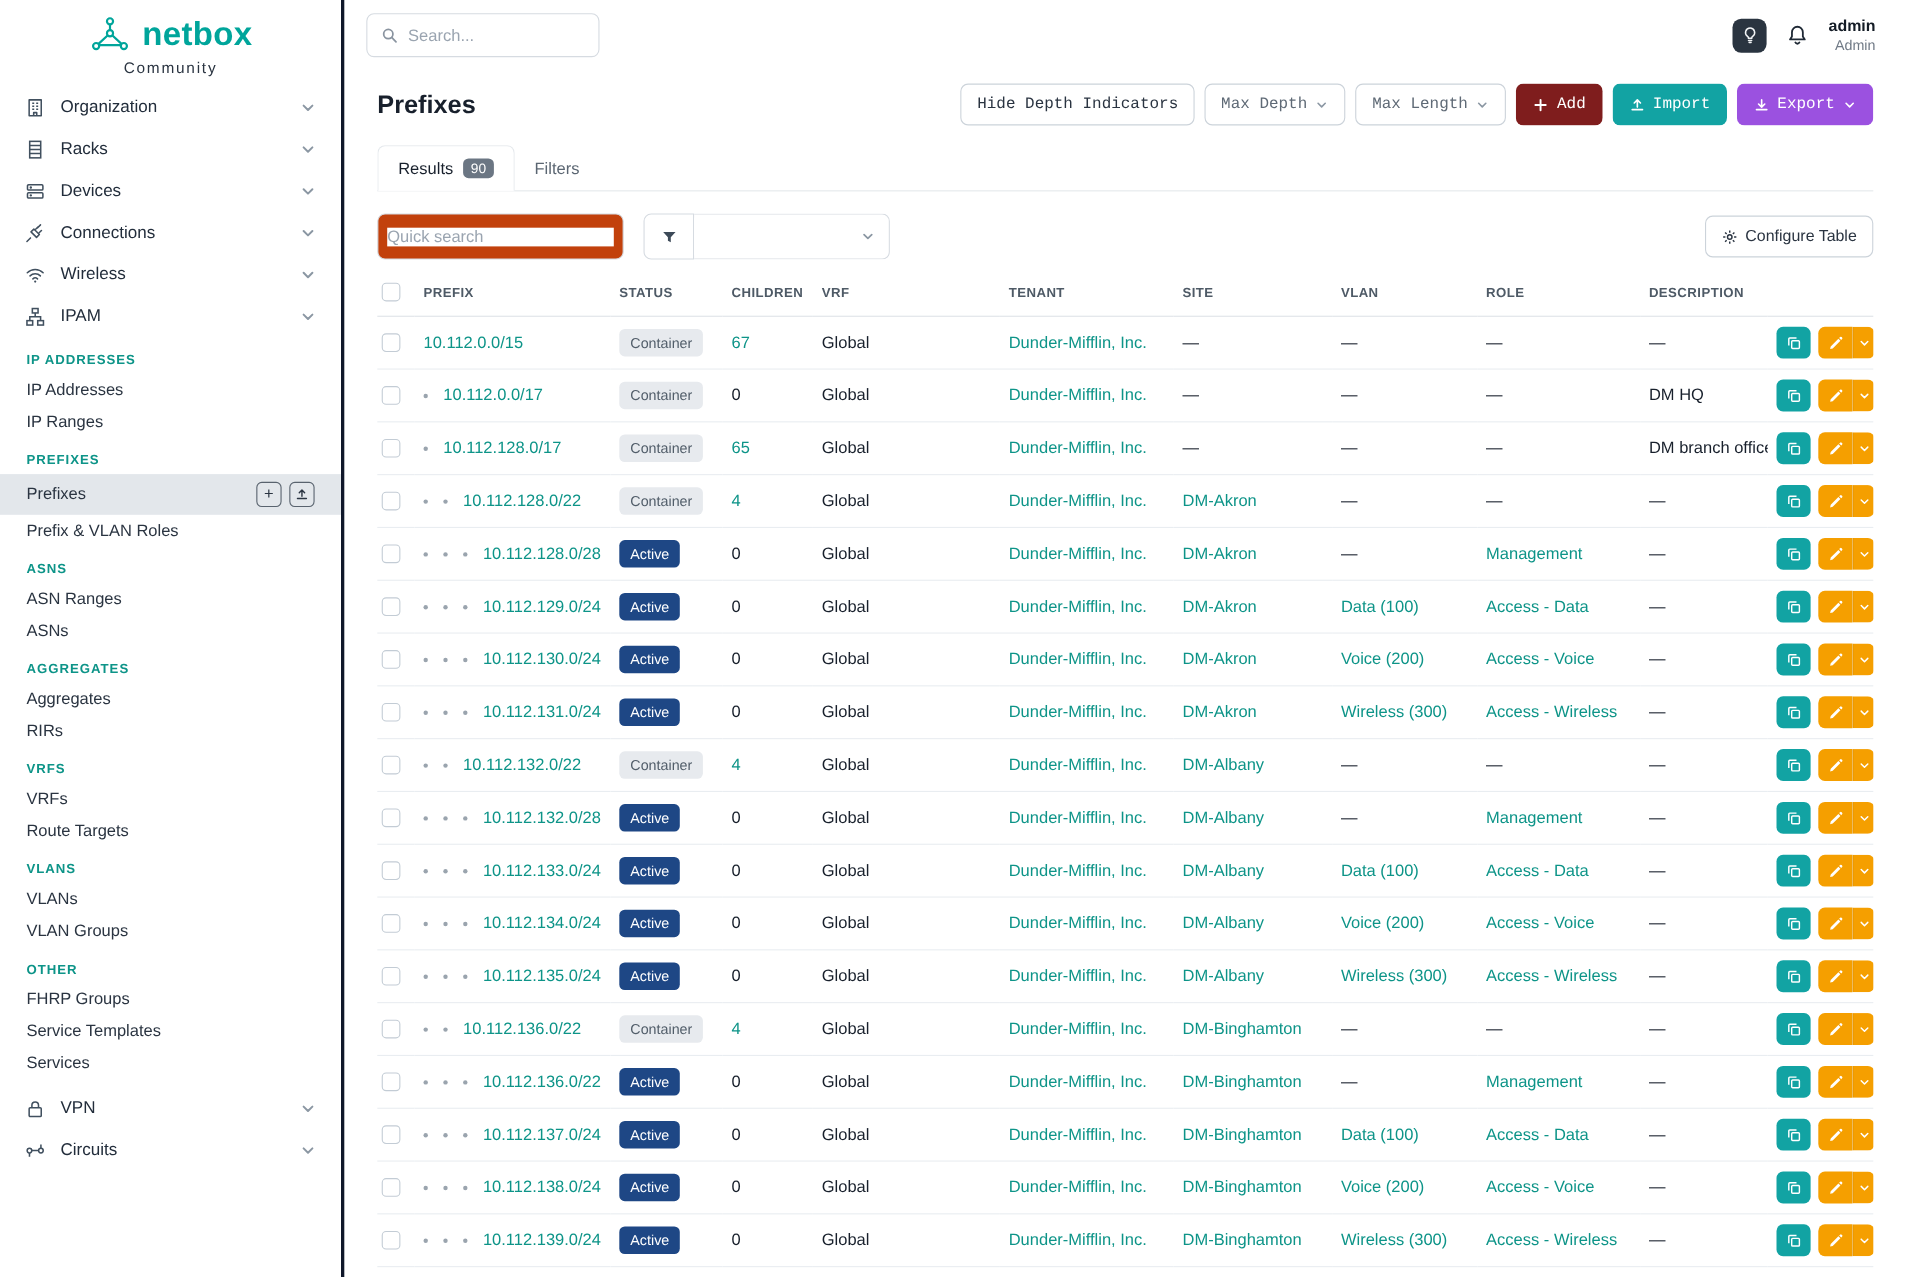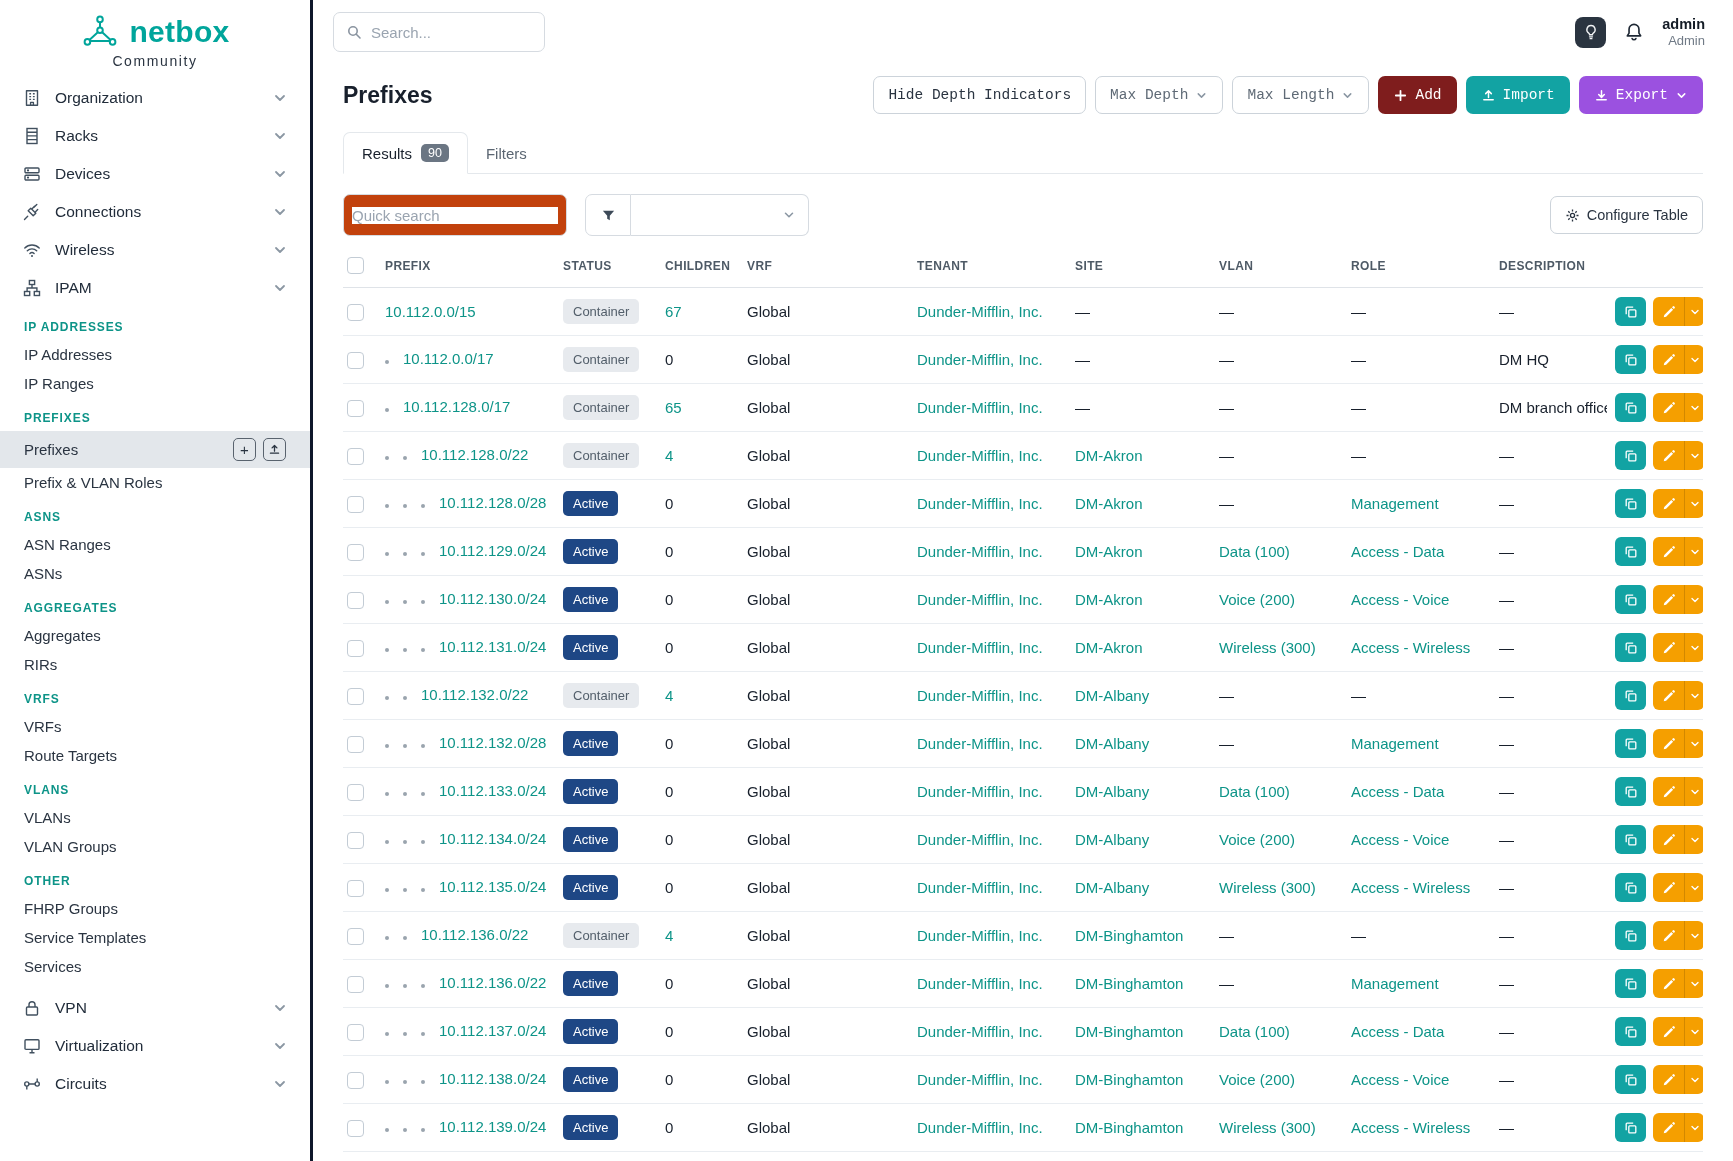--- a/index.html
+++ b/index.html
@@ -270,34 +270,20 @@
         </div>
         <div class="nav-bottom">
           <div class="nav-item">
             <span class="nav-icon">
               <svg viewBox="0 0 20 20" fill="none" stroke="currentColor" stroke-width="1.4">
                 <rect x="4.5" y="9" width="11" height="8" rx="1"></rect>
                 <path d="M7 9V6.8a3 3 0 0 1 6 0V9"></path>
               </svg>
             </span>
             <span class="nav-label">VPN</span>
-            <span class="nav-chevron">
-              <svg viewBox="0 0 16 16" fill="none" stroke="currentColor" stroke-width="1.8" stroke-linecap="round" stroke-linejoin="round">
-                <polyline points="4 6 8 10 12 6"></polyline>
-              </svg>
-            </span>
-          </div>
-          <div class="nav-item">
-            <span class="nav-icon">
-              <svg viewBox="0 0 20 20" fill="none" stroke="currentColor" stroke-width="1.4">
-                <rect x="3" y="3.8" width="14" height="9.6" rx="1"></rect>
-                <path d="M7.5 16.8h5M10 13.4v3.4"></path>
-              </svg>
-            </span>
-            <span class="nav-label">Virtualization</span>
             <span class="nav-chevron">
               <svg viewBox="0 0 16 16" fill="none" stroke="currentColor" stroke-width="1.8" stroke-linecap="round" stroke-linejoin="round">
                 <polyline points="4 6 8 10 12 6"></polyline>
               </svg>
             </span>
           </div>
           <div class="nav-item">
             <span class="nav-icon">
               <svg viewBox="0 0 20 20" fill="none" stroke="currentColor" stroke-width="1.4">
                 <circle cx="4.8" cy="10" r="2.1"></circle>

